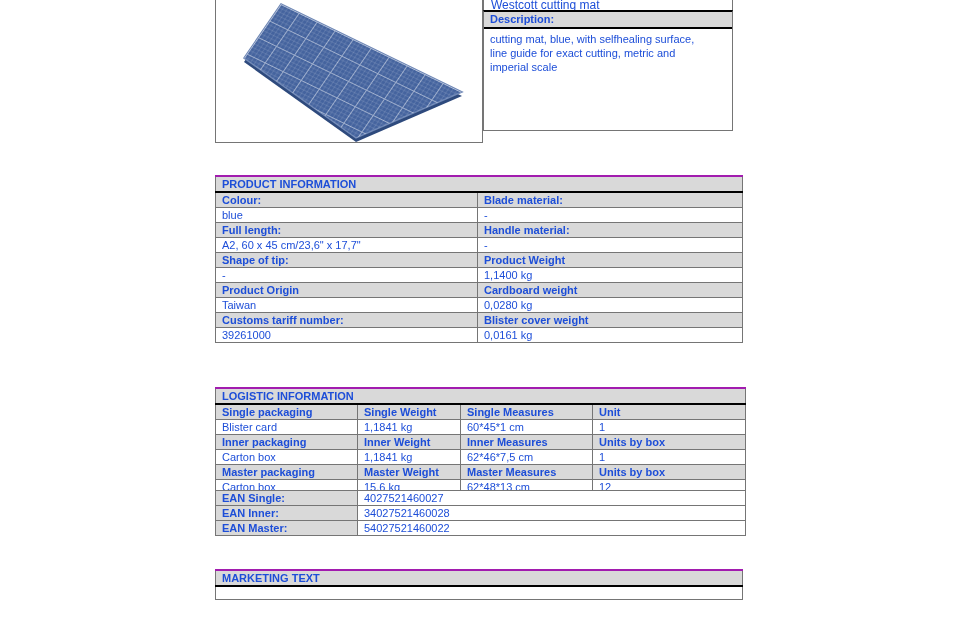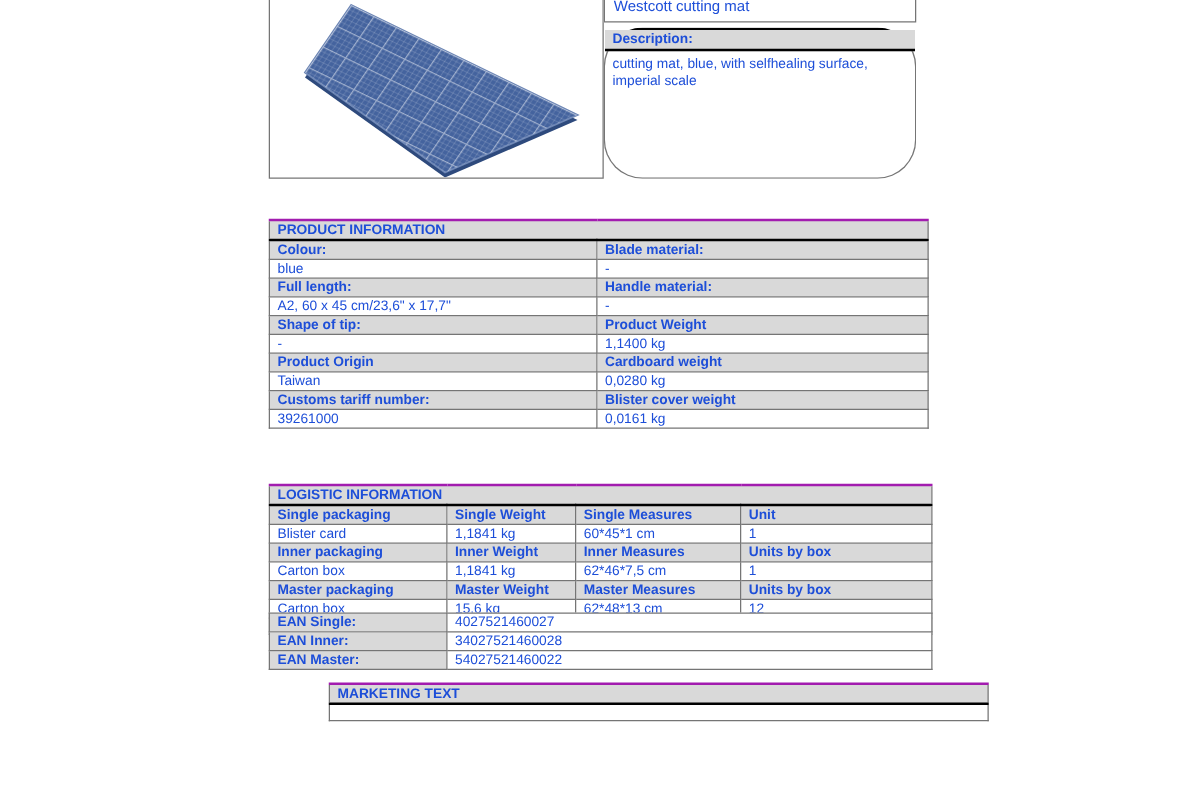--- a/index.html
+++ b/index.html
@@ -38,24 +38,25 @@
       <polygon points="65,27 246,115 140,161 28,81" fill="#2e4a7d"></polygon>
       <polygon points="65,23 246,111 140,157 28,77" stroke="#6d86b5" stroke-width="1.5" fill="#44639e"></polygon>
       <polygon points="65,23 246,111 140,157 28,77" fill="url(#matgrid)"></polygon>
     </svg>
   </div>
 
   <div class="box name-box" style="left:483px;top:-20px;width:250px;height:38px;">
     <div class="name">Westcott cutting mat</div>
   </div>
 
-  <div class="box desc-box" style="left:483px;top:22px;width:250px;height:121px;border-radius:31px;">
+  <div class="box desc-box" style="left:483px;top:10px;width:250px;height:121px;">
     <div class="desc-head">Description:</div>
     <div class="desc-body">
       <div>cutting mat, blue, with selfhealing surface,</div>
+      <div>line guide for exact cutting, metric and</div>
       <div>imperial scale</div>
     </div>
   </div>
 
   <table class="doc" style="left:215px;top:175px;width:527px;">
     <colgroup>
         <col style="width:262px">
         <col style="width:265px">
       </colgroup>
     <tbody>
@@ -175,21 +176,21 @@
       <td style="background:#d9d9d9;font-weight:bold">EAN Inner:</td>
       <td>34027521460028</td>
     </tr>
     <tr>
       <td style="background:#d9d9d9;font-weight:bold">EAN Master:</td>
       <td>54027521460022</td>
     </tr>
   </tbody>
     </table>
 
-  <table class="doc" style="left:215px;top:546px;width:527px;margin-left:48px;">
+  <table class="doc" style="left:215px;top:569px;width:527px;">
     <colgroup>
         <col style="width:527px">
       </colgroup>
     <tbody>
         <tr class="sec">
           <td>MARKETING TEXT</td>
         </tr>
     <tr class="val empty">
           <td></td>
         </tr>

